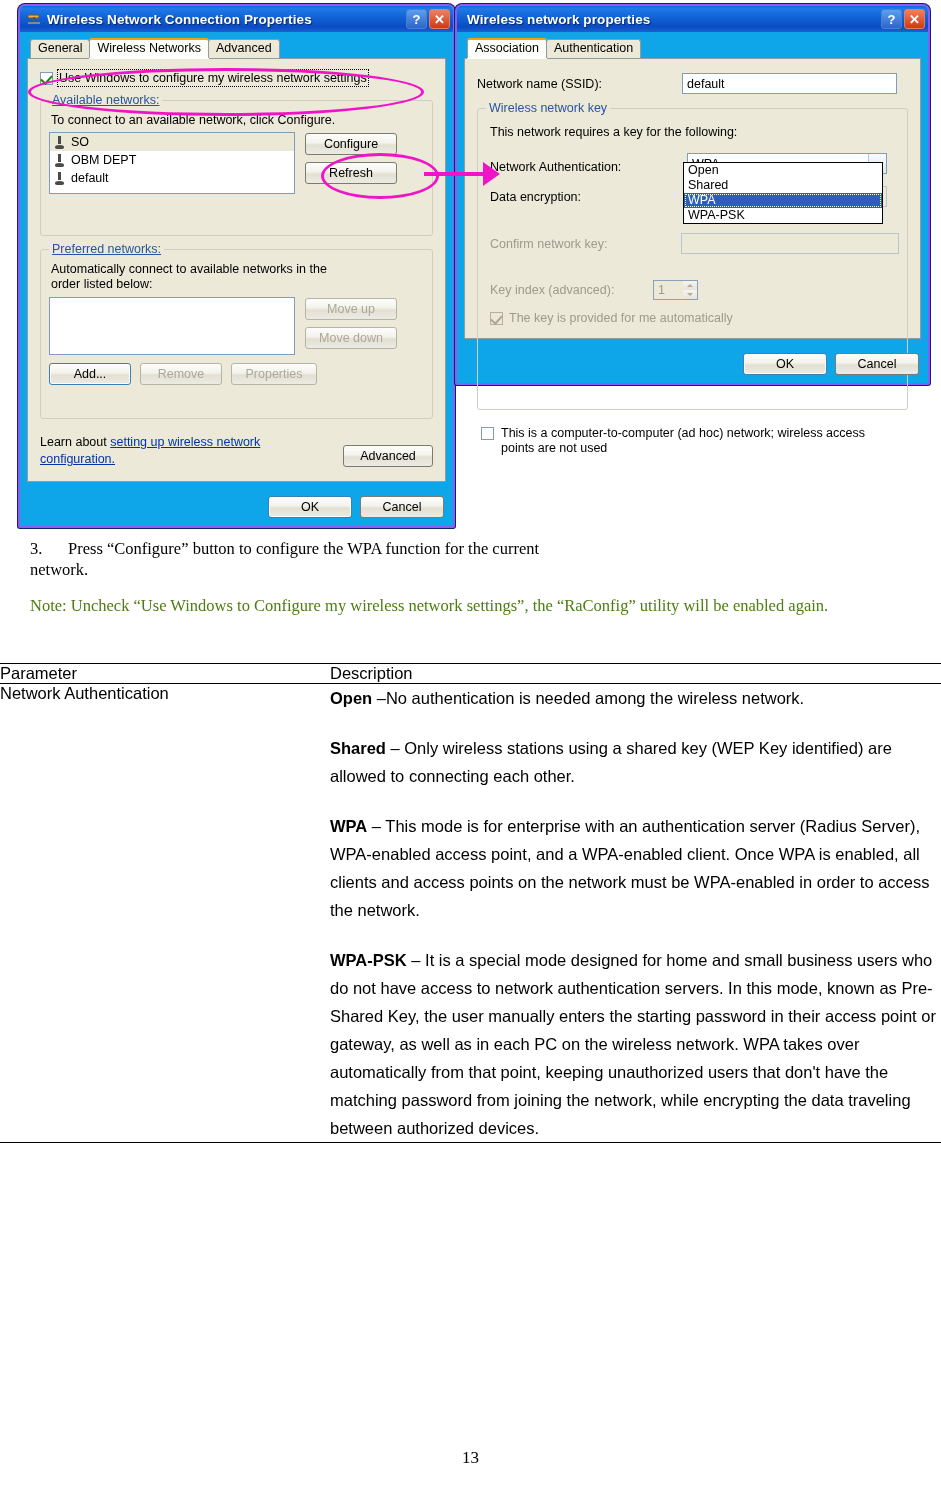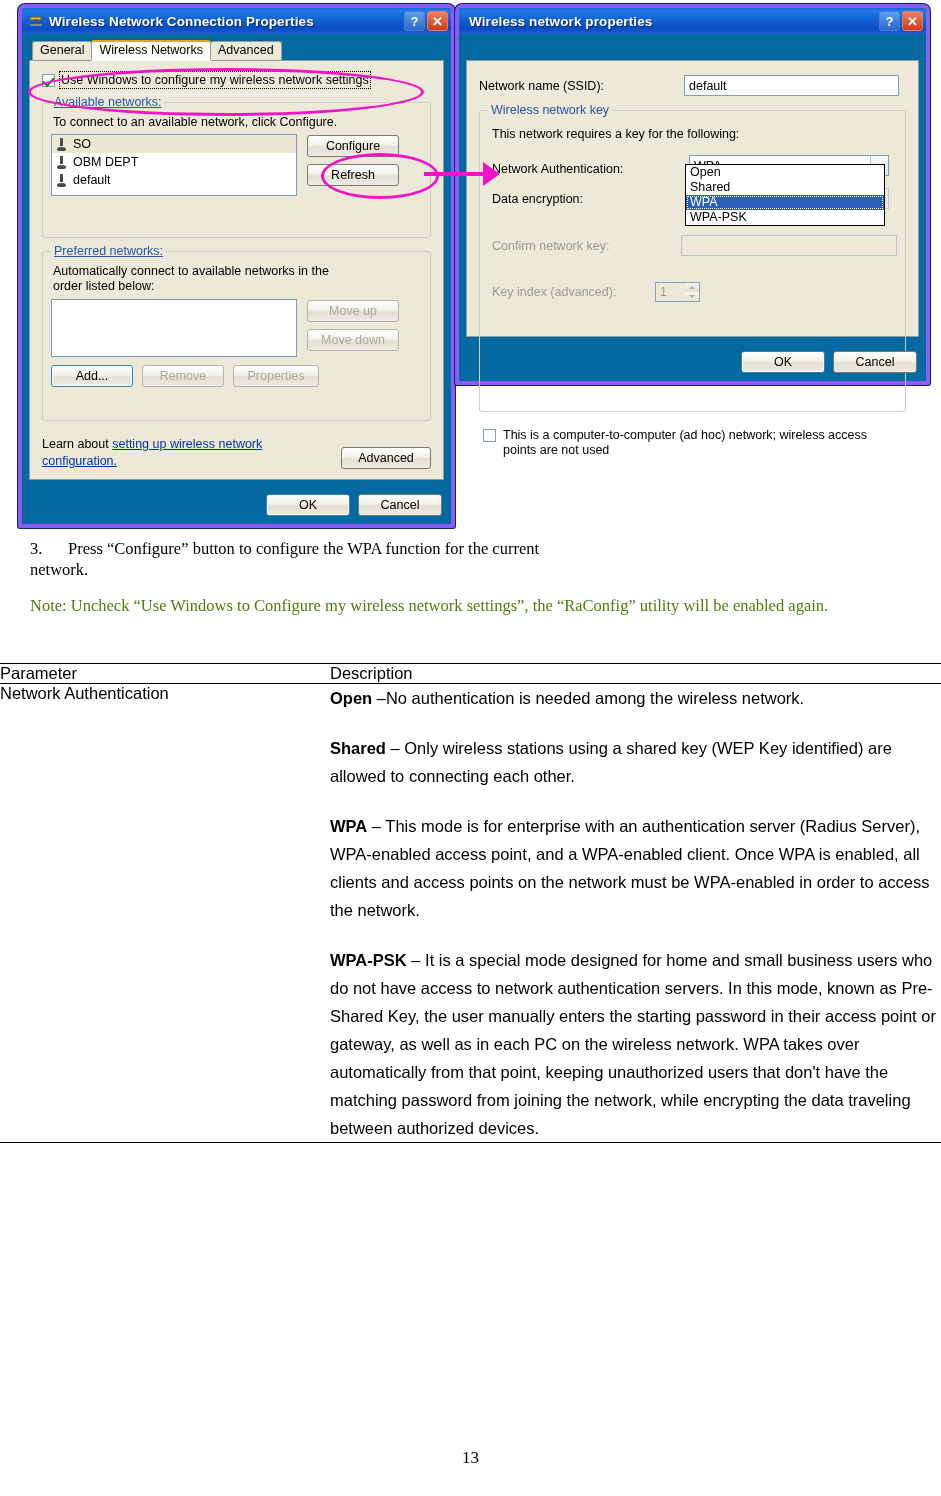--- a/index.html
+++ b/index.html
@@ -4,21 +4,21 @@
 <style>
   html,body{margin:0;padding:0;}
   body{
     width:941px;height:1496px;background:#ffffff;
     font-family:"Liberation Sans",sans-serif;
     position:relative;overflow:hidden;
   }
   
   .shots{position:absolute;left:0;top:0;width:941px;height:530px;}
 
-  .xpdlg{position:absolute;background:#0369a1;border:4px solid #8b5cf6;border-radius:7px 7px 2px 2px;
+  .xpdlg{position:absolute;background:#0ea5e9;border:2px solid #8b5cf6;border-radius:7px 7px 2px 2px;
          box-sizing:border-box;box-shadow:0 0 0 1px #0a246a;}
   #dlg-left{left:18px;top:4px;width:437px;height:524px;}
   #dlg-right{left:455px;top:4px;width:475px;height:381px;}
 
   .titlebar{height:26px;border-radius:5px 5px 0 0;
       background:linear-gradient(to bottom,#1268d8 0%,#1f7ae8 10%,#1162d4 45%,#0a4cc4 80%,#1c61d2 100%);
       display:flex;align-items:center;padding:0 3px 0 6px;box-sizing:border-box;}
   .titletext{color:#fff;font-weight:bold;font-size:13.5px;letter-spacing:.1px;
       text-shadow:1px 1px 1px rgba(0,0,0,.55);white-space:nowrap;flex:1;}
   .tbicon{width:16px;height:16px;margin-right:5px;position:relative;flex:none;}
@@ -211,20 +211,24 @@
   <div class="xpdlg" id="dlg-right">
     <div class="titlebar">
       <span class="titletext" style="padding-left:4px;">Wireless network properties</span>
       <span class="tbbtns">
         <span class="tbbtn tb-help">?</span>
         <span class="tbbtn tb-close">✕</span>
       </span>
     </div>
 
     <div class="dlgbody">
+      <div class="tabstrip">
+        <div class="tab active">Association</div>
+        <div class="tab">Authentication</div>
+      </div>
 
       <div class="tabpage">
 
         <div style="display:flex;align-items:center;margin:5px 0 14px 2px;">
           <span class="lbl" style="width:205px;">Network name (SSID):</span>
           <span class="tfield" style="width:215px;">default</span>
         </div>
 
         <div class="grp" style="margin:0 2px 0 2px;height:278px;position:relative;">
           <span class="glegend">Wireless network key</span>
@@ -260,20 +264,26 @@
                 <span class="sb">
                     <span class="tri-up"></span>
                   </span>
                 <span class="sb">
                     <span class="tri-dn"></span>
                   </span>
               </span>
             </span>
           </div>
 
+          <div style="display:flex;align-items:center;gap:6px;margin-left:4px;">
+            <span class="cb dis">
+                <span class="tick"></span>
+              </span>
+            <span class="lbl dis">The key is provided for me automatically</span>
+          </div>
 
           <div class="droplist" style="position:absolute;left:205px;top:53px;width:200px;z-index:20;">
             <div class="drow">Open</div>
             <div class="drow">Shared</div>
             <div class="drow sel">WPA</div>
             <div class="drow">WPA-PSK</div>
           </div>
         </div>
 
         <div style="display:flex;gap:7px;margin:16px 0 0 6px;">

